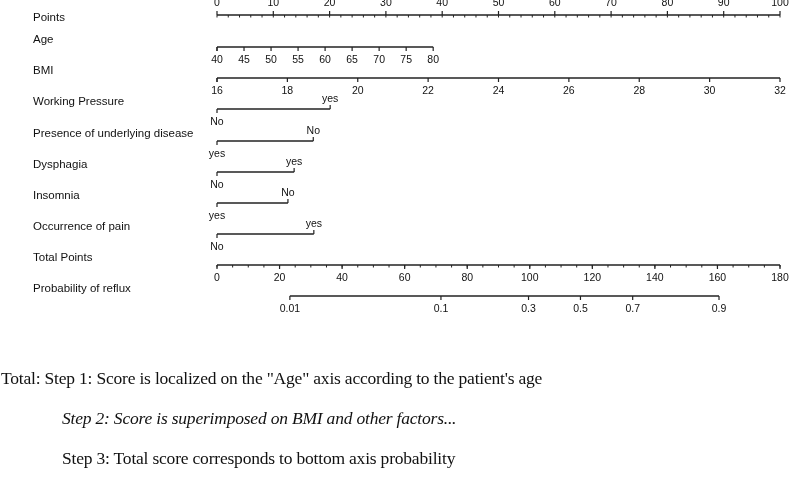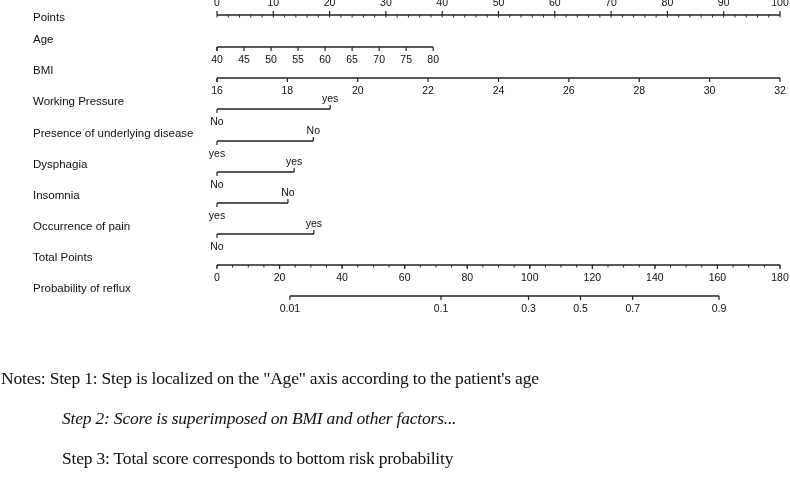--- a/index.html
+++ b/index.html
@@ -228,16 +228,16 @@
     <text x="528.5266666666666" y="312" font-size="10.5" font-weight="400" text-anchor="middle" fill="#111111" font-family="&quot;Liberation Sans&quot;,&quot;DejaVu Sans&quot;,sans-serif">0.3</text>
     <line x1="580.4477777777778" y1="296" x2="580.4477777777778" y2="300" stroke="#222222" stroke-width="1.2"></line>
     <text x="580.4477777777778" y="312" font-size="10.5" font-weight="400" text-anchor="middle" fill="#111111" font-family="&quot;Liberation Sans&quot;,&quot;DejaVu Sans&quot;,sans-serif">0.5</text>
     <line x1="632.6816666666666" y1="296" x2="632.6816666666666" y2="300" stroke="#222222" stroke-width="1.2"></line>
     <text x="632.6816666666666" y="312" font-size="10.5" font-weight="400" text-anchor="middle" fill="#111111" font-family="&quot;Liberation Sans&quot;,&quot;DejaVu Sans&quot;,sans-serif">0.7</text>
     <line x1="719.0083333333333" y1="296" x2="719.0083333333333" y2="300" stroke="#222222" stroke-width="1.2"></line>
     <text x="719.0083333333333" y="312" font-size="10.5" font-weight="400" text-anchor="middle" fill="#111111" font-family="&quot;Liberation Sans&quot;,&quot;DejaVu Sans&quot;,sans-serif">0.9</text>
   </svg>
 
 <div class="notes">
-  <div class="note-line" style="left:1px;top:0px;">Notes: Step 1: Step is localized on the "Age" axis according to the patient's age</div>
+  <div class="note-line" style="left:1px;top:0px;">Total: Step 1: Score is localized on the "Age" axis according to the patient's age</div>
   <div class="note-line" style="left:62px;top:40px;font-style:italic;">Step 2: Score is superimposed on BMI and other factors...</div>
-  <div class="note-line" style="left:62px;top:80px;">Step 3: Total score corresponds to bottom risk probability</div>
+  <div class="note-line" style="left:62px;top:80px;">Step 3: Total score corresponds to bottom axis probability</div>
 </div>
 
 </body></html>

